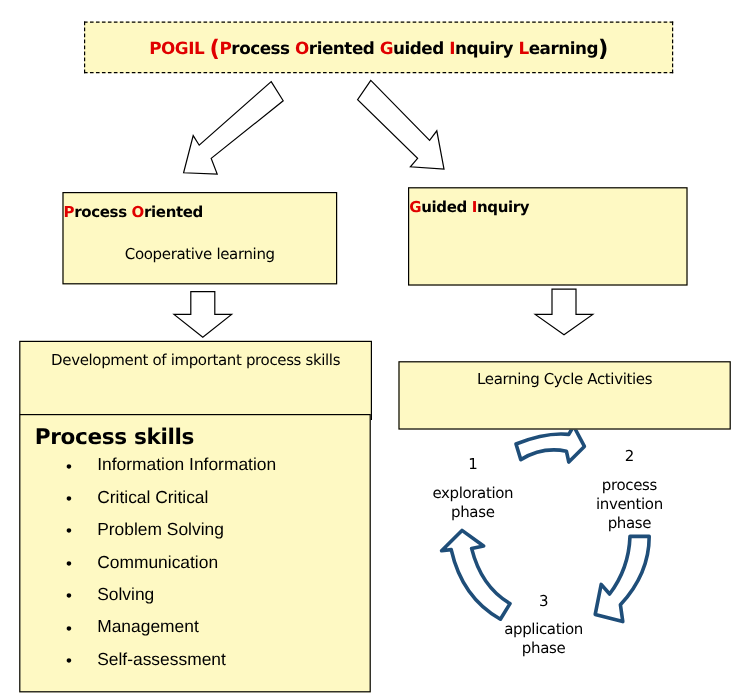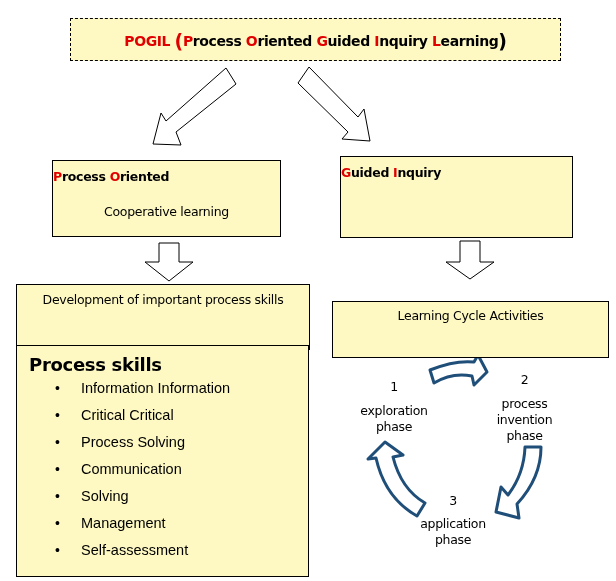--- a/index.html
+++ b/index.html
@@ -82,21 +82,21 @@
     <li>
         <span class="bullet">•</span>
         <span class="txt">Information Information</span>
       </li>
     <li>
         <span class="bullet">•</span>
         <span class="txt">Critical Critical</span>
       </li>
     <li>
         <span class="bullet">•</span>
-        <span class="txt">Process Solving</span>
+        <span class="txt">Problem Solving</span>
       </li>
     <li>
         <span class="bullet">•</span>
         <span class="txt">Communication</span>
       </li>
     <li>
         <span class="bullet">•</span>
         <span class="txt">Solving</span>
       </li>
     <li>

